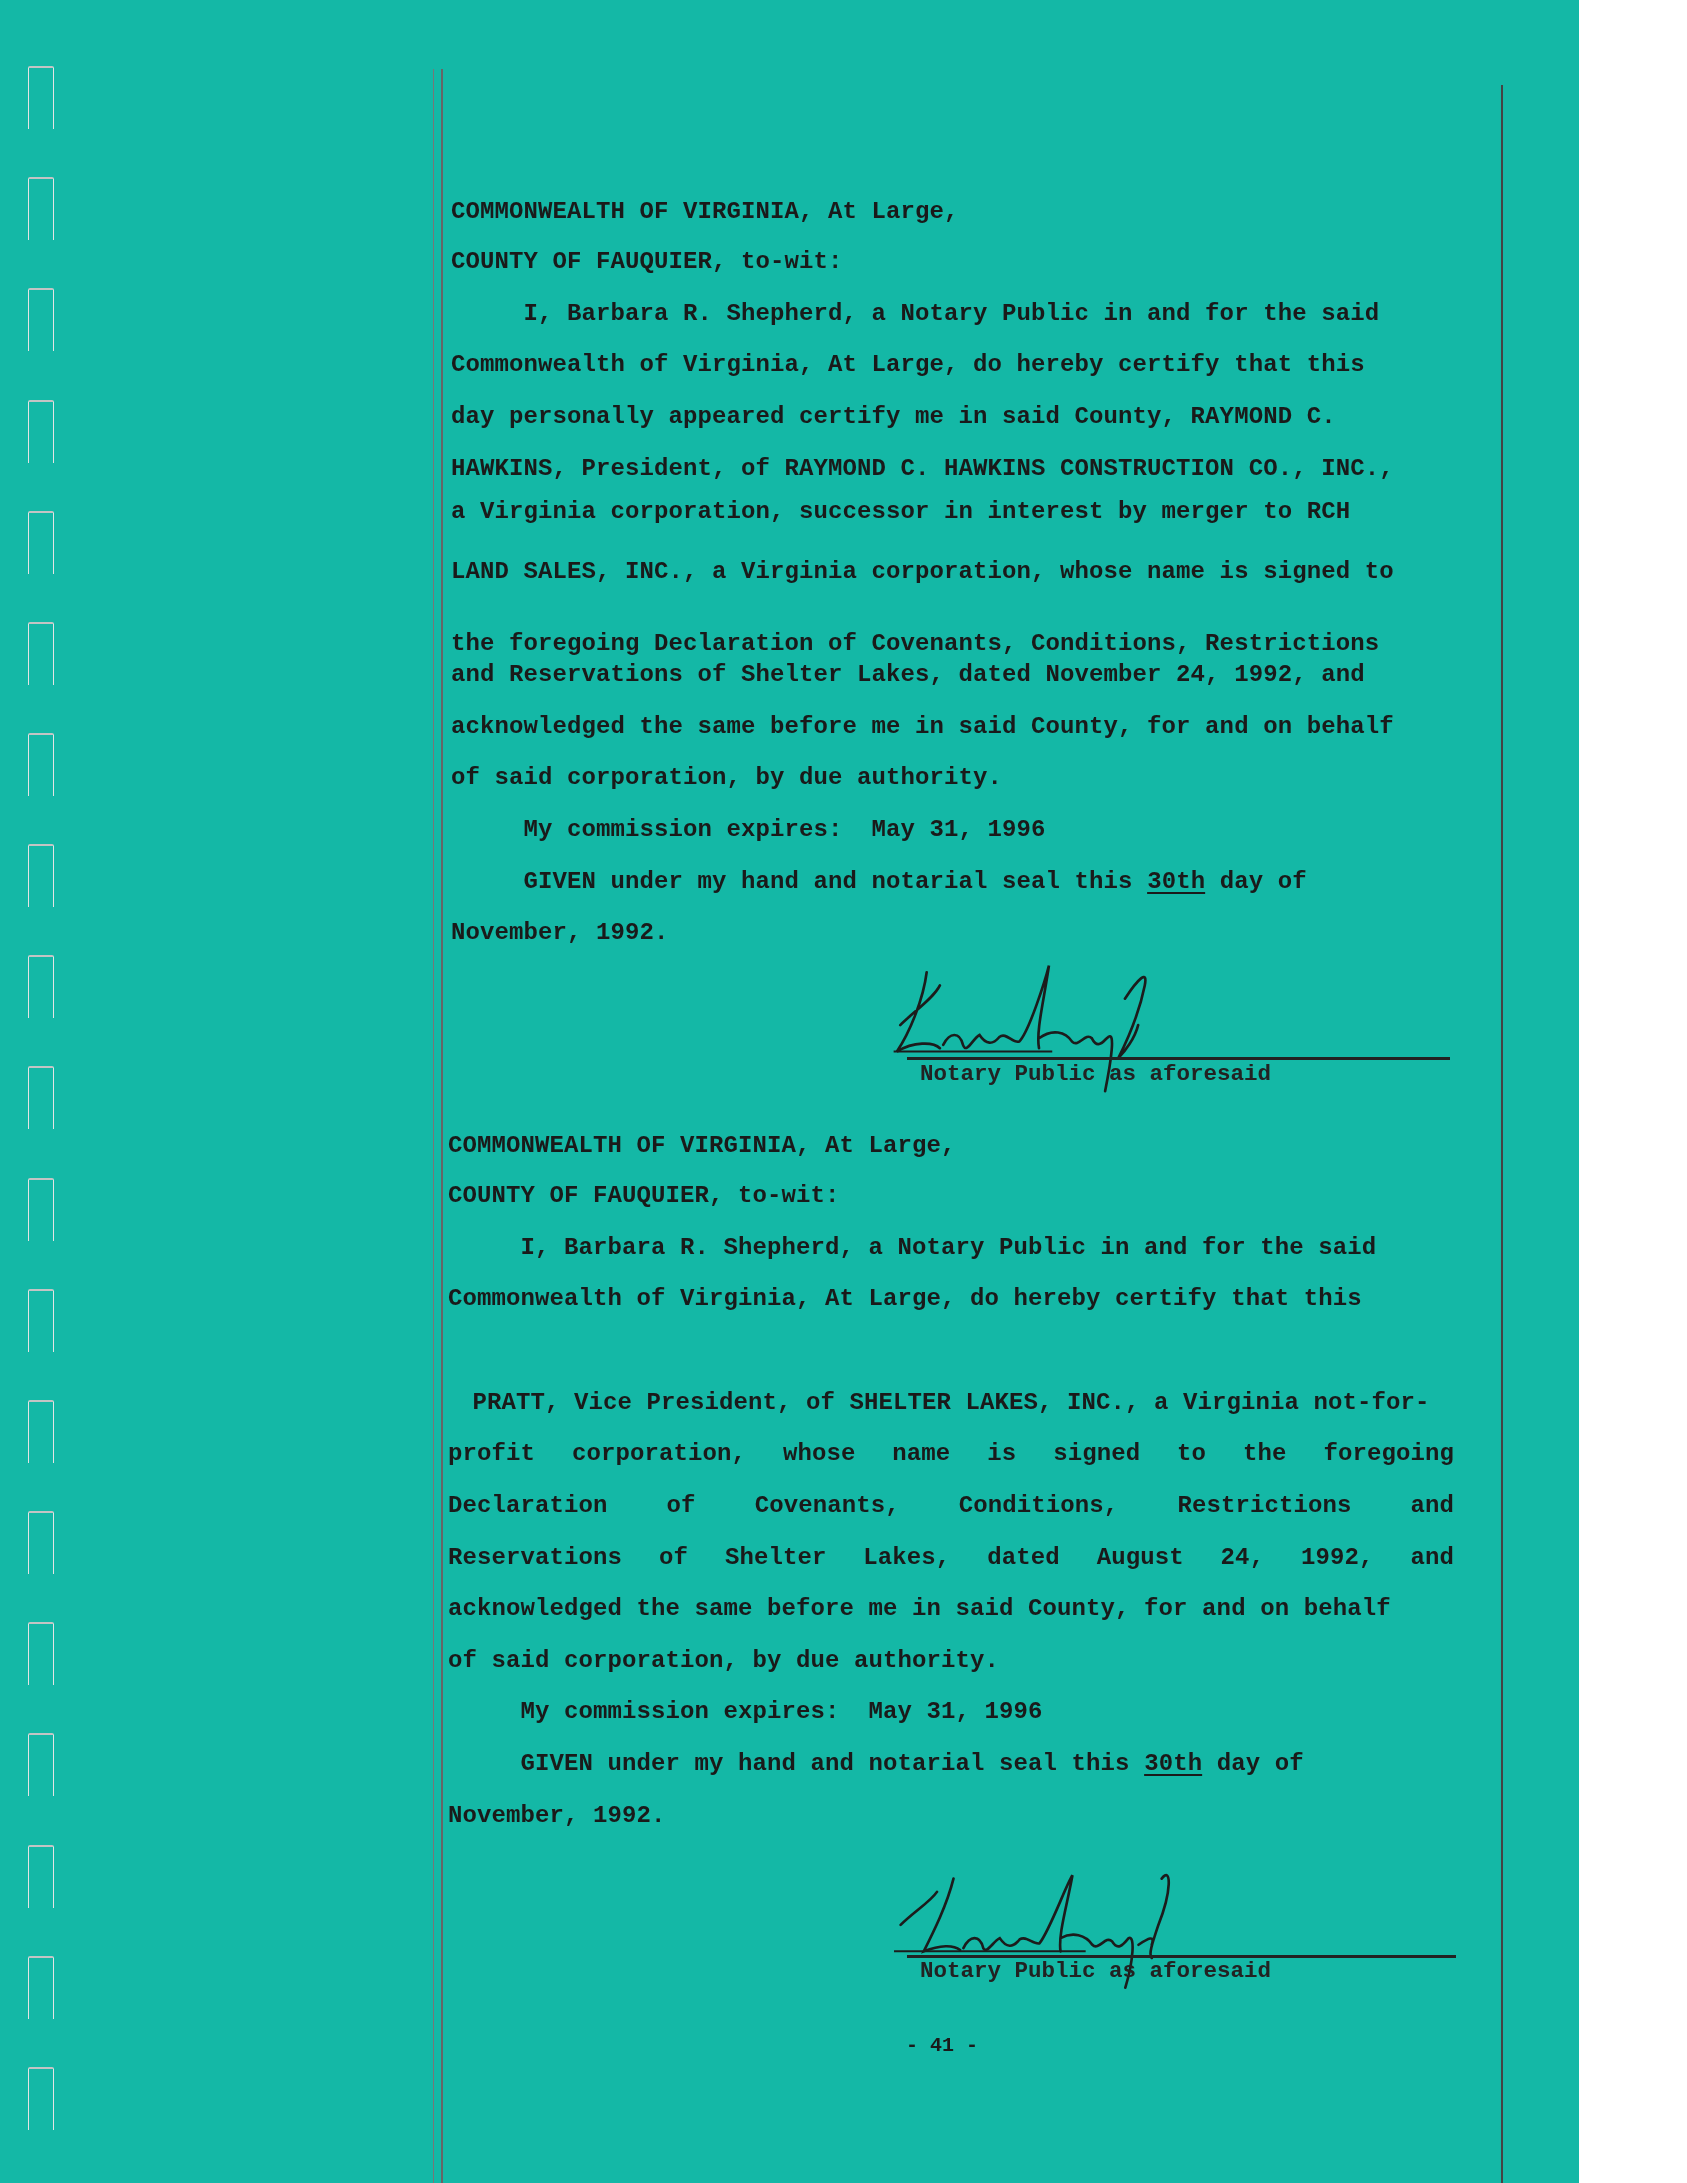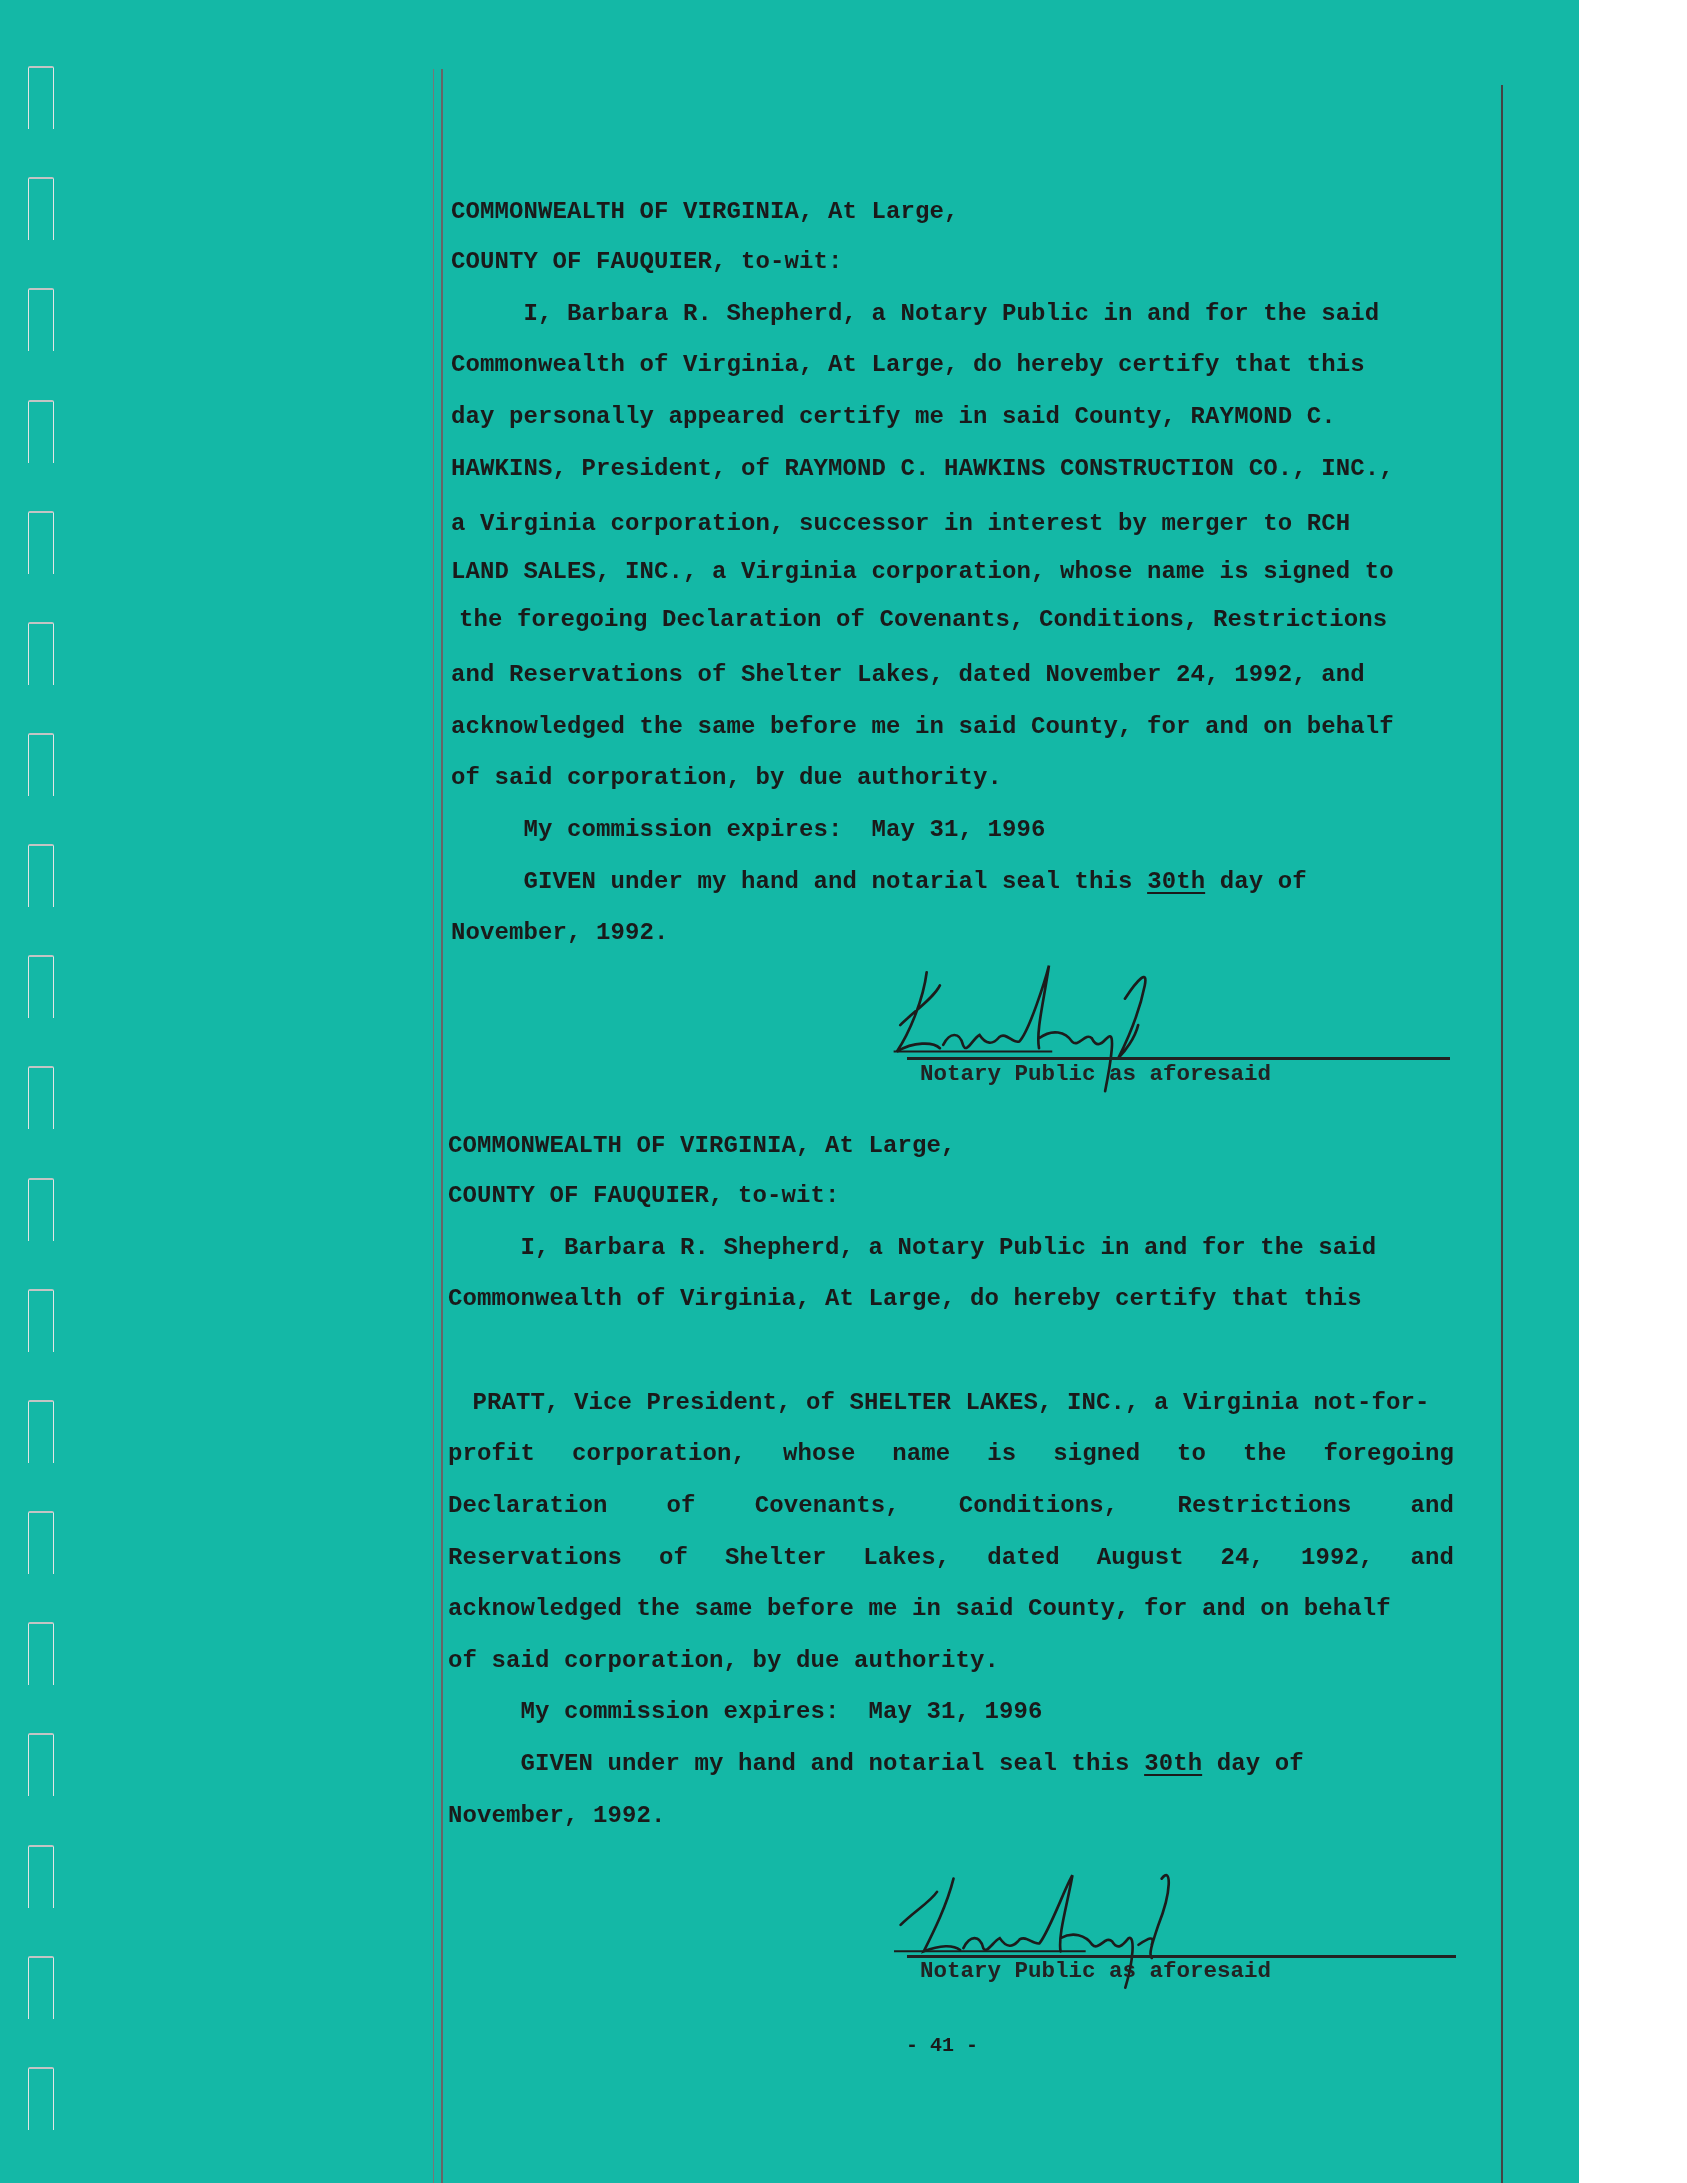--- a/index.html
+++ b/index.html
@@ -65,23 +65,23 @@
   <div class="rule r1"></div>
 
   <div class="text" style="left:451px; top:192px; width:1006px;">
     <div class="line" style="top:0px">COMMONWEALTH OF VIRGINIA, At Large,</div>
     <div class="line" style="top:50px">COUNTY OF FAUQUIER, to-wit:</div>
 
     <div class="line" style="top:102px; width:1006px;">     I, Barbara R. Shepherd, a Notary Public in and for the said</div>
     <div class="line" style="top:153px; width:1006px;">Commonwealth of Virginia, At Large, do hereby certify that this</div>
     <div class="line" style="top:205px; width:1006px;">day personally appeared certify me in said County, RAYMOND C.</div>
     <div class="line" style="top:257px; width:1006px;">HAWKINS, President, of RAYMOND C. HAWKINS CONSTRUCTION CO., INC.,</div>
-    <div class="line" style="top:312px; width:1006px;">a Virginia corporation, successor in interest by merger to RCH</div>
+    <div class="line" style="top:300px; width:1006px;">a Virginia corporation, successor in interest by merger to RCH</div>
     <div class="line" style="top:360px; width:1006px;">LAND SALES, INC., a Virginia corporation, whose name is signed to</div>
-    <div class="line" style="top:408px; width:1006px;margin-left:8px;">the foregoing Declaration of Covenants, Conditions, Restrictions</div>
+    <div class="line" style="top:432px; width:1006px;">the foregoing Declaration of Covenants, Conditions, Restrictions</div>
     <div class="line" style="top:463px; width:1006px;">and Reservations of Shelter Lakes, dated November 24, 1992, and</div>
     <div class="line" style="top:515px; width:1006px;">acknowledged the same before me in said County, for and on behalf</div>
     <div class="line" style="top:566px;">of said corporation, by due authority.</div>
 
     <div class="line" style="top:618px;">     My commission expires:  May 31, 1996</div>
     <div class="line" style="top:670px;"><span>     GIVEN under my hand and notarial seal this </span><span class="u">30th</span><span> day of</span></div>
     <div class="line" style="top:721px;">November, 1992.</div>
   </div>
 
   <div class="sig-block" style="left:887px; top:959px; width:569px; height:152px;">

